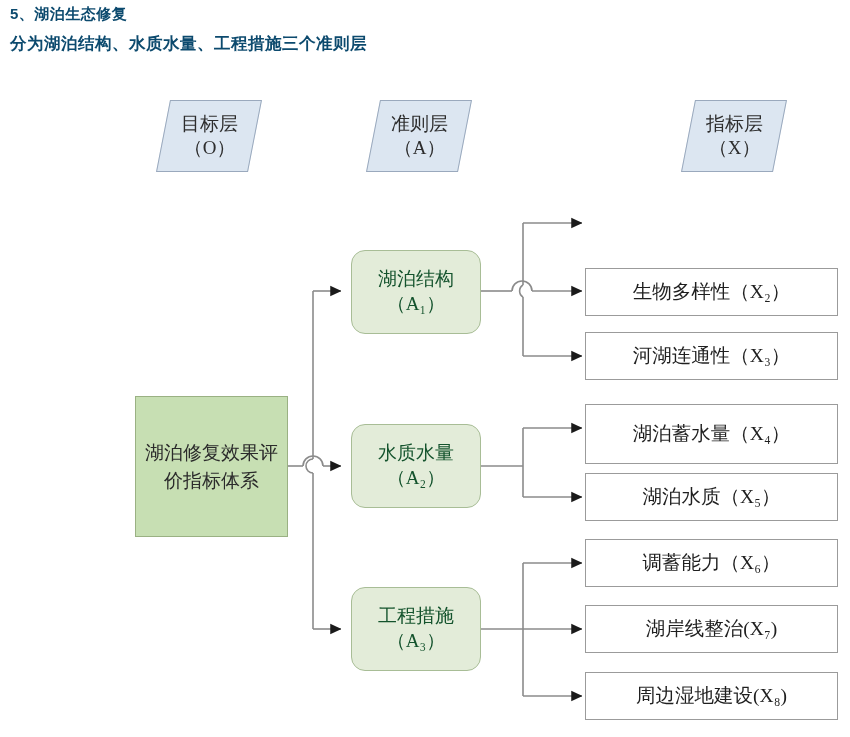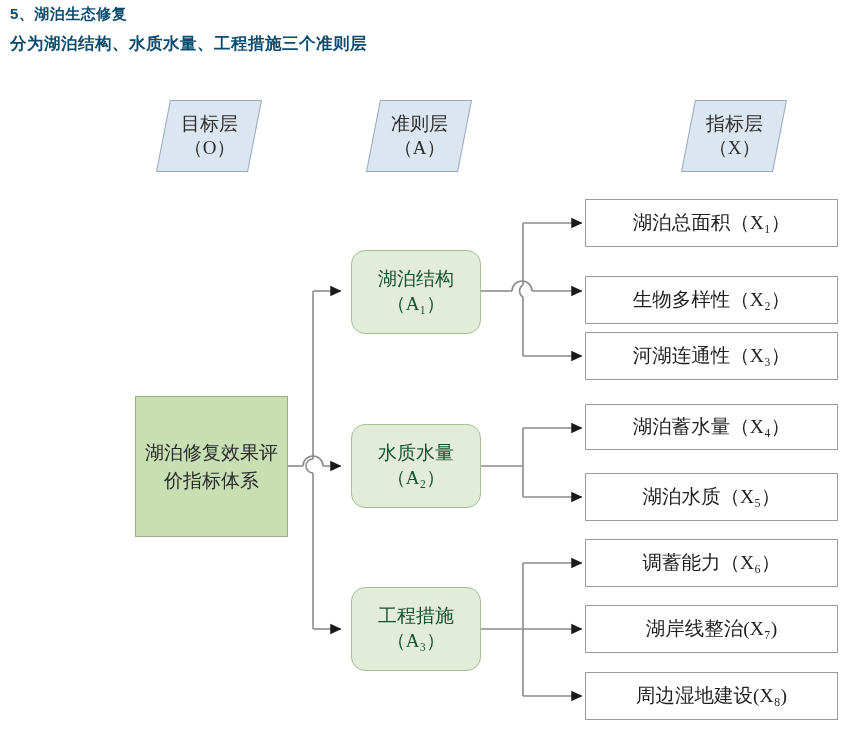--- a/index.html
+++ b/index.html
@@ -133,33 +133,30 @@
   <div class="node crit two-line" style="left:351px;top:587px;width:130px;height:84px;">
     <span>工程措施
 （A₃）</span>
   </div>
 
   <div class="node crit two-line" style="left:351px;top:424px;width:130px;height:84px;">
     <span>水质水量
 （A₂）</span>
   </div>
 
-  <div class="node ind" style="left:585px;top:199px;width:253px;height:48px;">
-    <span>湖泊总面积（X₁）</span>
-  </div>
 
-  <div class="node ind" style="left:585px;top:268px;width:253px;height:48px;margin-top:8px;">
+  <div class="node ind" style="left:585px;top:268px;width:253px;height:48px;">
     <span>生物多样性（X₂）</span>
   </div>
 
   <div class="node ind" style="left:585px;top:332px;width:253px;height:48px;">
     <span>河湖连通性（X₃）</span>
   </div>
 
-  <div class="node ind" style="left:585px;top:404px;width:253px;height:46px;">
+  <div class="node ind" style="left:585px;top:404px;width:253px;height:60px;">
     <span>湖泊蓄水量（X₄）</span>
   </div>
 
   <div class="node ind" style="left:585px;top:473px;width:253px;height:48px;">
     <span>湖泊水质（X₅）</span>
   </div>
 
   <div class="node ind" style="left:585px;top:605px;width:253px;height:48px;">
     <span>湖岸线整治(X₇)</span>
   </div>

